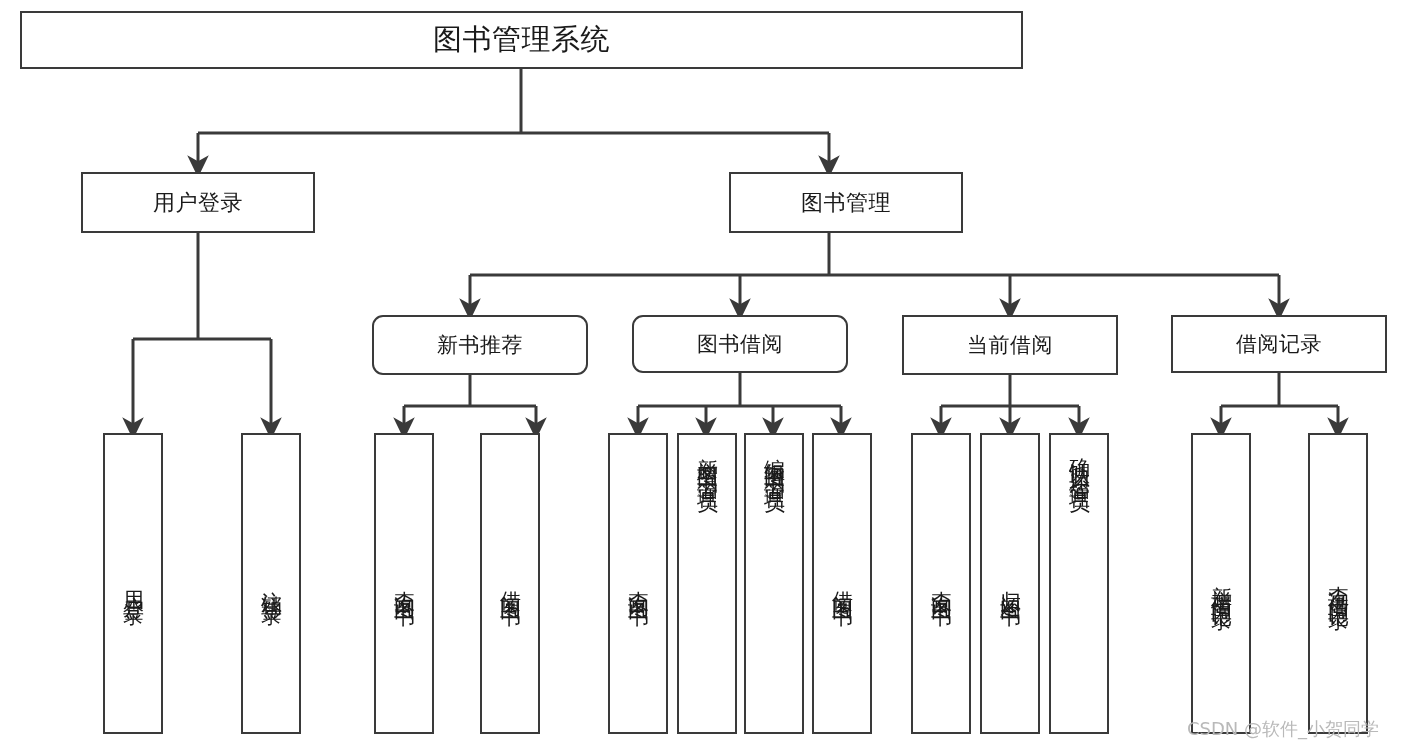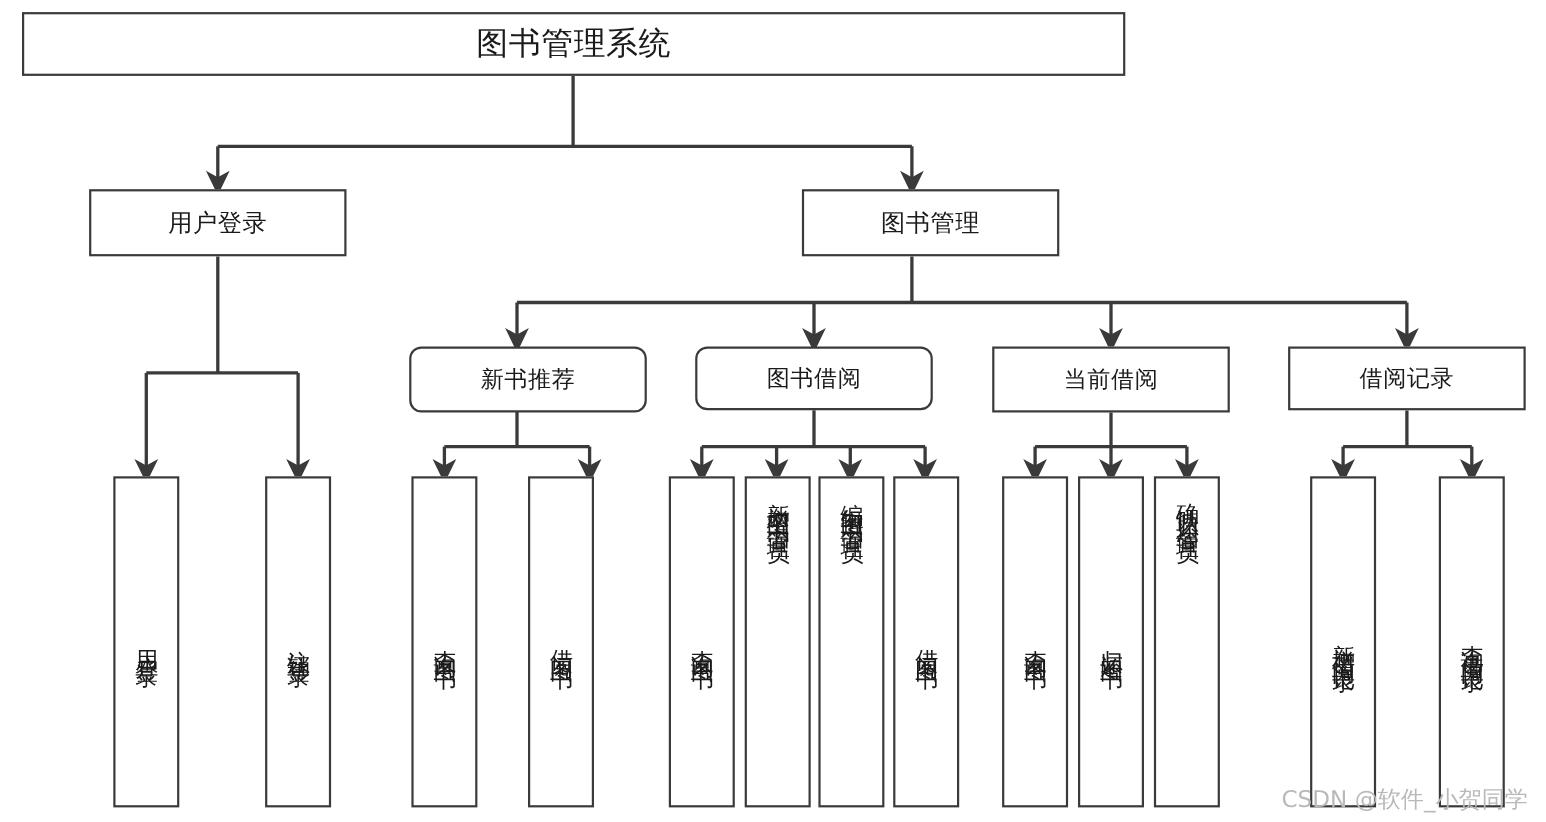--- a/index.html
+++ b/index.html
@@ -64,23 +64,23 @@
     align-items: center;
     justify-content: center;
   }
   .leaf-inner.top-align {
     align-items: flex-start;
     padding-top: 6px;
     box-sizing: border-box;
   }
   .watermark {
     position: absolute;
-    right: 16px;
+    right: 26px;
     bottom: 6px;
-    font-size: 21px;
+    font-size: 18px;
     color: #b9b9b9;
     z-index: 20;
     white-space: nowrap;
     font-family: "DejaVu Sans", "Liberation Sans", sans-serif;
   }
 </style>
 </head>
 <body>
 
 <div id="diagram-root">

